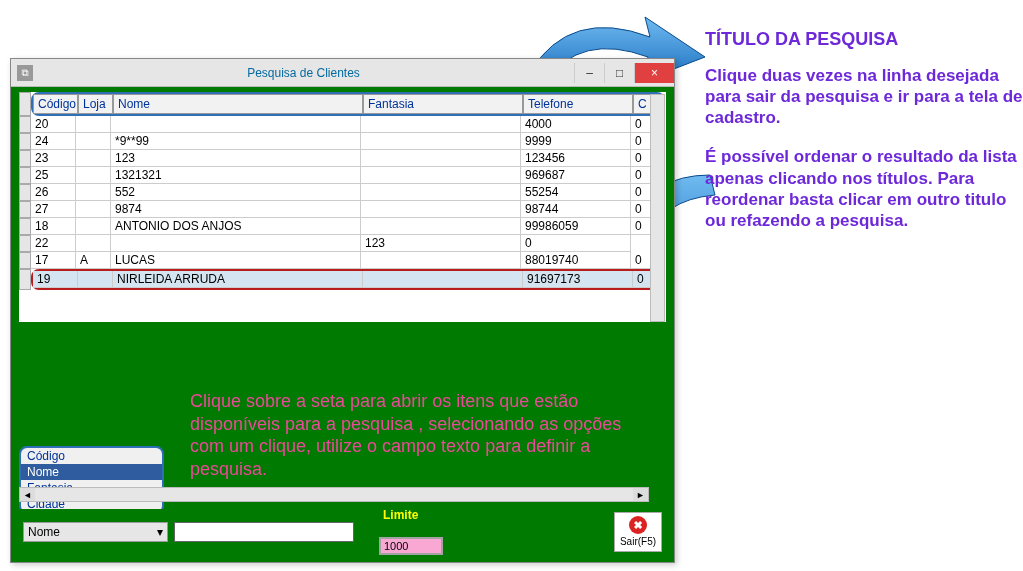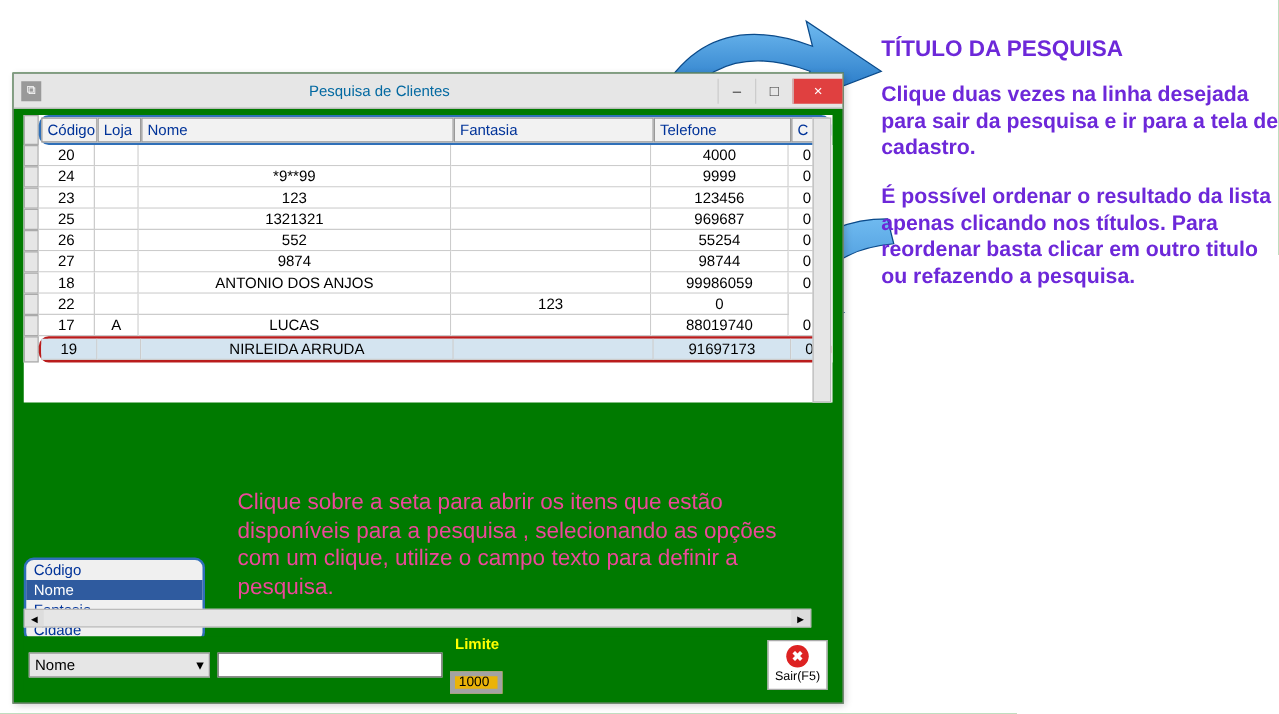--- a/index.html
+++ b/index.html
@@ -74,21 +74,20 @@
   .grid-body { background: #fff; }
   .grid-row .cell {
     border-right: 1px solid #ccc;
     border-bottom: 1px solid #ccc;
     padding: 1px 4px;
     font-size: 12px;
     color: #000;
     background: #fff;
     overflow:hidden;
     white-space:nowrap;
-    text-align:center;
   }
   .grid-row.highlight {
     border: 2px solid #b91c1c;
     border-radius: 8px;
   }
   .grid-row.highlight .cell {
     background: #d4e4f0;
   }
   .row-marker {
     width: 12px;
@@ -150,23 +149,23 @@
     padding:0 4px;
   }
   .text-input {
     width: 180px; height: 20px;
     background:#fff; border:1px solid #666;
   }
   .limite-label {
     color: #ffff00; font-size: 12px; font-weight:bold;
     margin-left: 4px;
   }
-  .limite-wrap { display:flex; flex-direction:column; align-items:flex-start; gap:15px;}
+  .limite-wrap { display:flex; flex-direction:column; align-items:flex-start; gap:15px;margin-left:19px;}
   .limite-input {
-    width:42px; height:18px;background:#eab308;border:4px solid #a3a3a3;
+    width:64px; height:18px;background:#f9a8d4;border:2px solid #a3a3a3;
     font-size:11px; padding:0 3px;
   }
   .exit-btn {
     margin-left:auto;
     width:48px; height:40px;
     background:#fff; border:1px solid #aaa;
     display:flex; flex-direction:column; align-items:center; justify-content:center;
     font-size:10px; gap:2px;
   }
   .exit-btn .circle {

